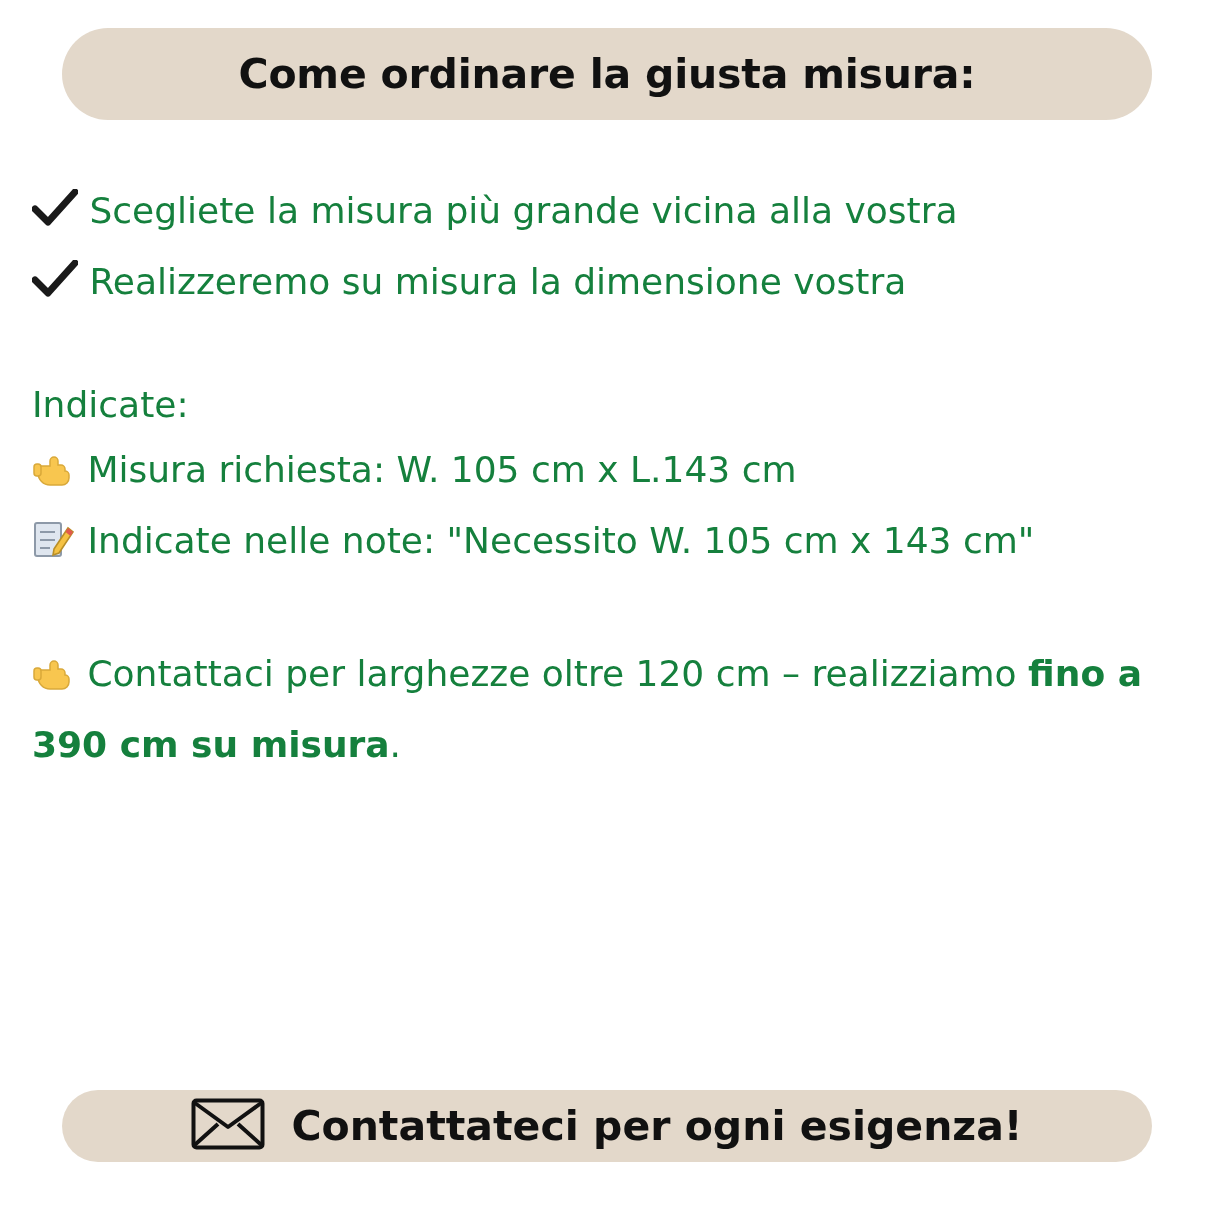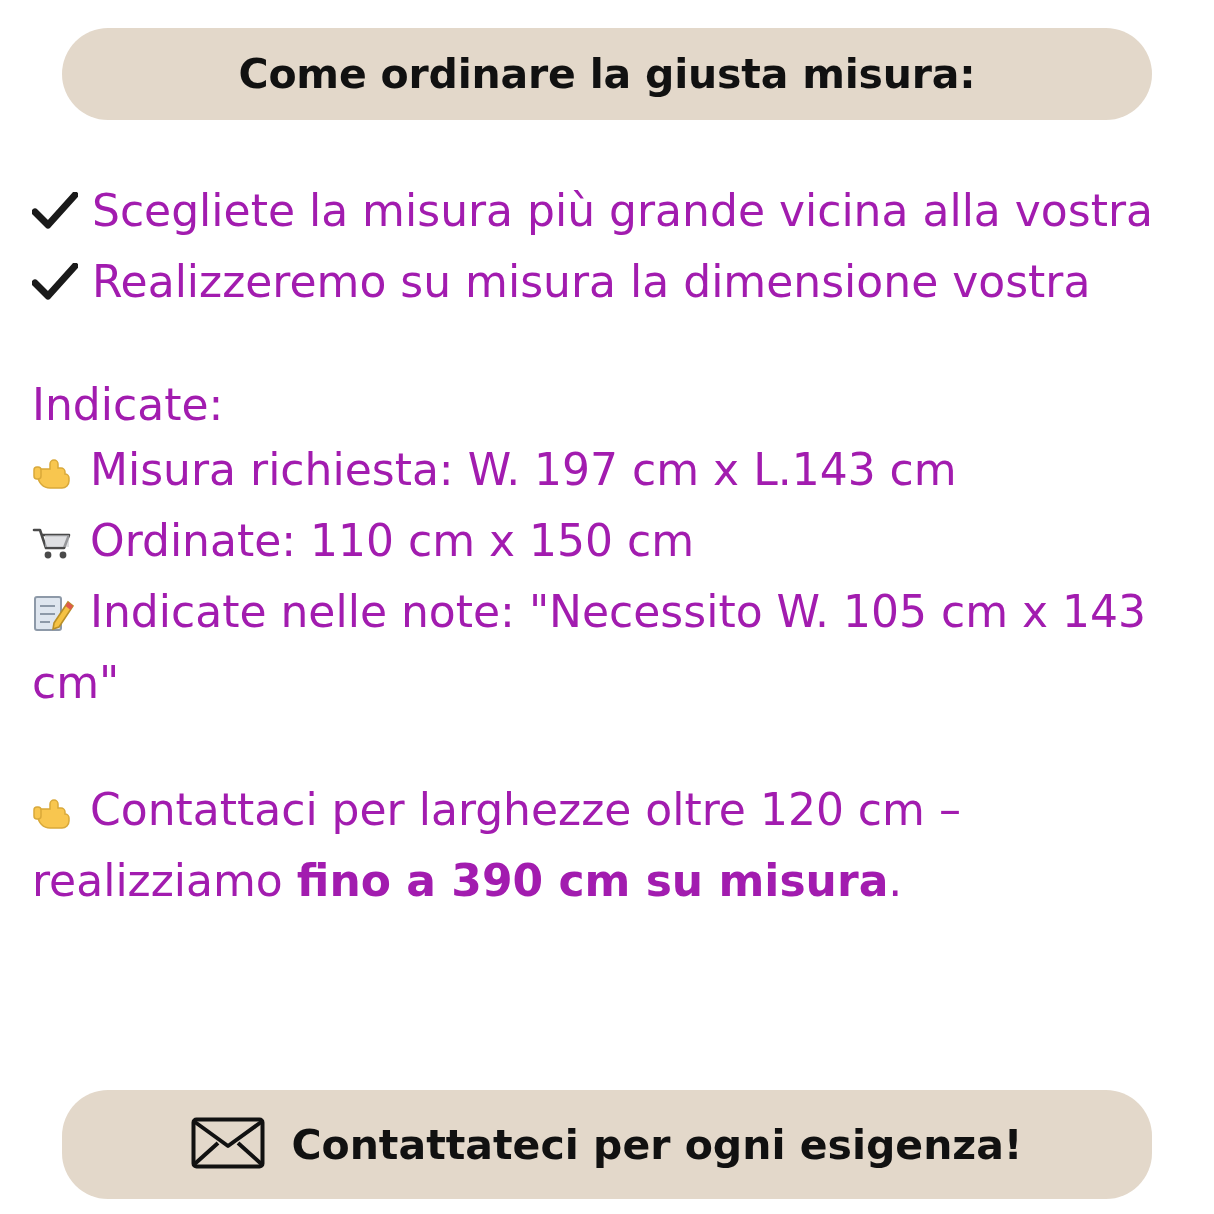--- a/index.html
+++ b/index.html
@@ -45,43 +45,43 @@
   }
 
   
   .body-block {
     position: absolute;
     left: 32px;
     top: 178px;
     width: 1160px;
   }
   .line {
-    font-size: 44px;
+    font-size: 36px;
     line-height: 65px;
-    color: #a21caf;
+    color: #15803d;
     font-weight: 400;
   }
   .gap-med { height: 52px; }
   .gap-big { height: 62px; }
 
   .strong { font-weight: 700; }
 
   
   .ic {
     display: inline-block;
     vertical-align: -6px;
   }
 
   
   .footer-pill {
     position: absolute;
     left: 62px;
     top: 1090px;
     width: 1090px;
-    height: 109px;
+    height: 72px;
     background: #e3d8ca;
     border-radius: 46px;
     display: flex;
     align-items: center;
     justify-content: center;
     gap: 26px;
   }
   .footer-pill .footer-text {
     font-size: 41px;
     font-weight: 700;
@@ -122,34 +122,23 @@
 
     <div class="line">Indicate:</div>
 
     <div class="line">
       <span class="ic">
         <svg width="44" height="36" viewBox="0 0 44 36" aria-hidden="true">
           <path d="M6 14 h12 v-5 a4 4 0 0 1 8 0 v4 h3 a4 4 0 0 1 4 4 v2 a4 4 0 0 1 4 4 v3 a7 7 0 0 1-7 7 H18 a12 12 0 0 1-12-12 z" fill="#f8c64f" stroke="#d9a93a" stroke-width="1.5"></path>
           <rect x="2" y="12" width="7" height="12" rx="3" fill="#f8c64f" stroke="#d9a93a" stroke-width="1.5"></rect>
         </svg>
       </span>
-      <span>Misura richiesta: W. 197 cm x L.143 cm</span>
+      <span>Misura richiesta: W. 105 cm x L.143 cm</span>
     </div>
 
-    <div class="line">
-      <span class="ic">
-        <svg width="44" height="36" viewBox="0 0 44 36" aria-hidden="true">
-          <path d="M2 4 h6 l6 18 h18 l5 -13 H11" fill="none" stroke="#4a4a4a" stroke-width="2.6" stroke-linecap="round" stroke-linejoin="round"></path>
-          <rect x="13" y="9" width="24" height="12" fill="#c9ccd1" opacity="0.6"></rect>
-          <circle cx="16" cy="29" r="3.4" fill="#4a4a4a"></circle>
-          <circle cx="31" cy="29" r="3.4" fill="#4a4a4a"></circle>
-        </svg>
-      </span>
-      <span>Ordinate: 110 cm x 150 cm</span>
-    </div>
 
     <div class="line">
       <span class="ic">
         <svg width="44" height="40" viewBox="0 0 44 40" aria-hidden="true">
           <rect x="3" y="4" width="26" height="33" rx="2" fill="#dfe6ef" stroke="#8d99a8" stroke-width="2"></rect>
           <line x1="8" y1="13" x2="23" y2="13" stroke="#8d99a8" stroke-width="2"></line>
           <line x1="8" y1="21" x2="23" y2="21" stroke="#8d99a8" stroke-width="2"></line>
           <line x1="8" y1="29" x2="18" y2="29" stroke="#8d99a8" stroke-width="2"></line>
           <path d="M22 30 L36 9 L41 13 L27 34 L21 36 z" fill="#f5c243" stroke="#b98f28" stroke-width="1.6"></path>
           <path d="M36 9 L41 13 L38.5 17 L33.5 13 z" fill="#e05a4c"></path>

